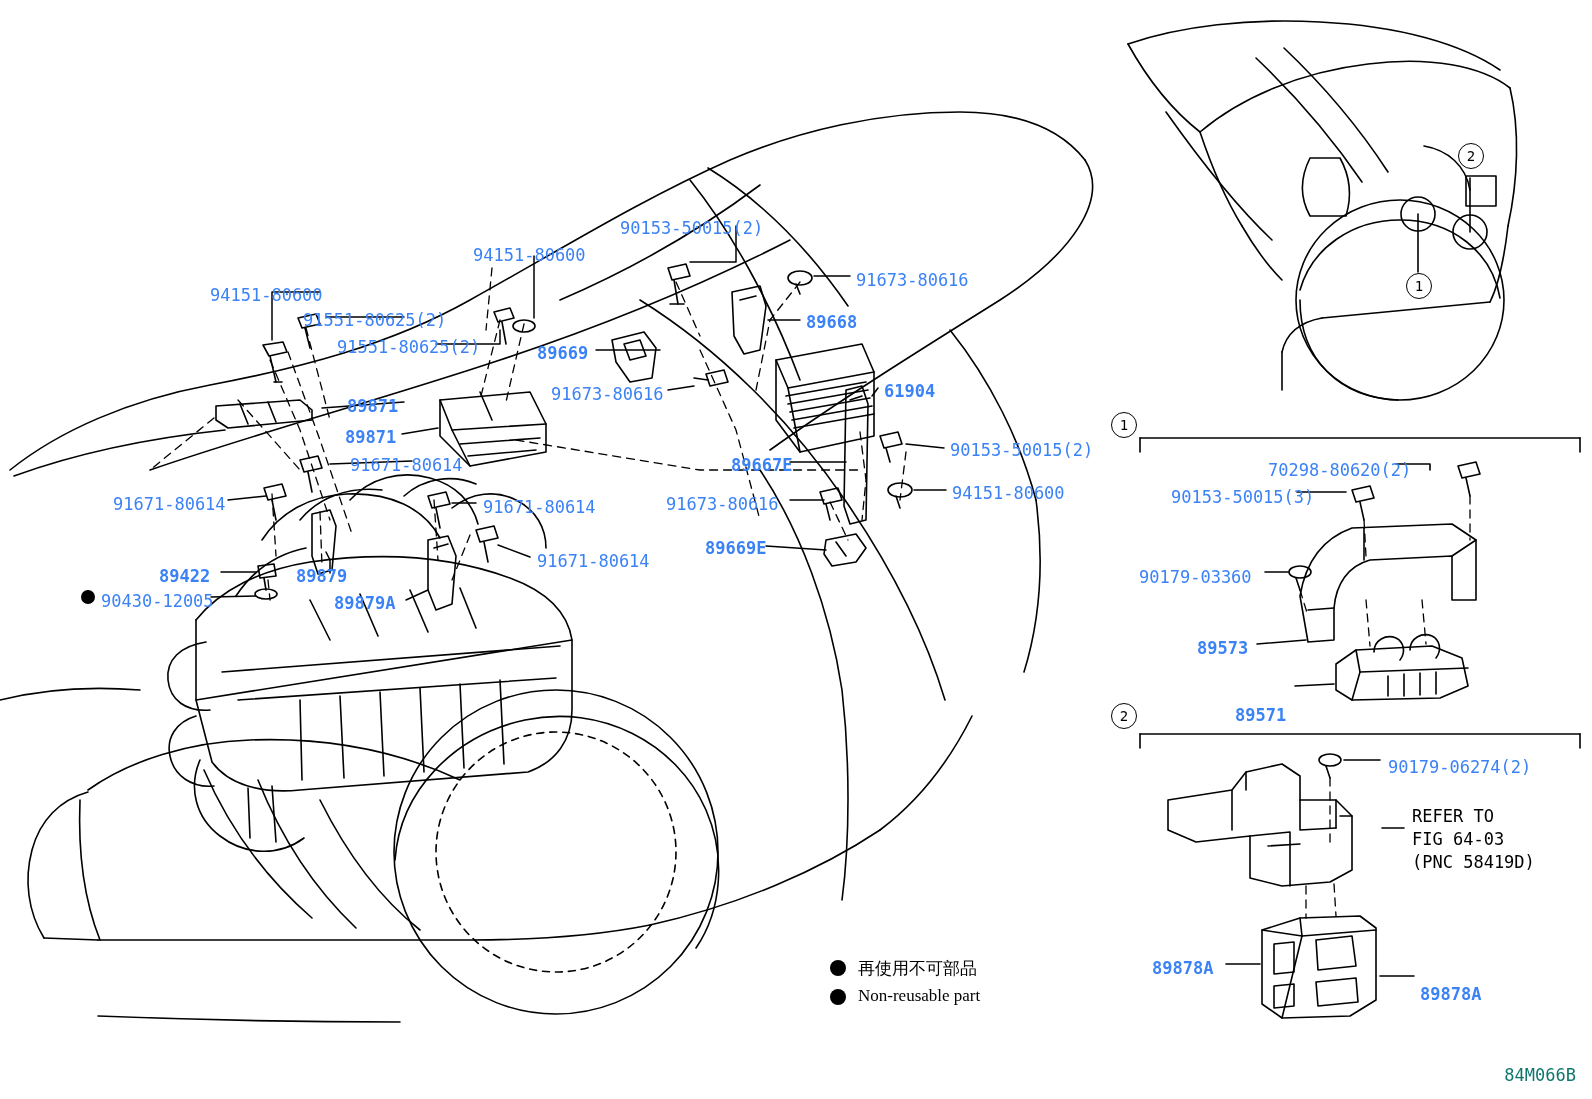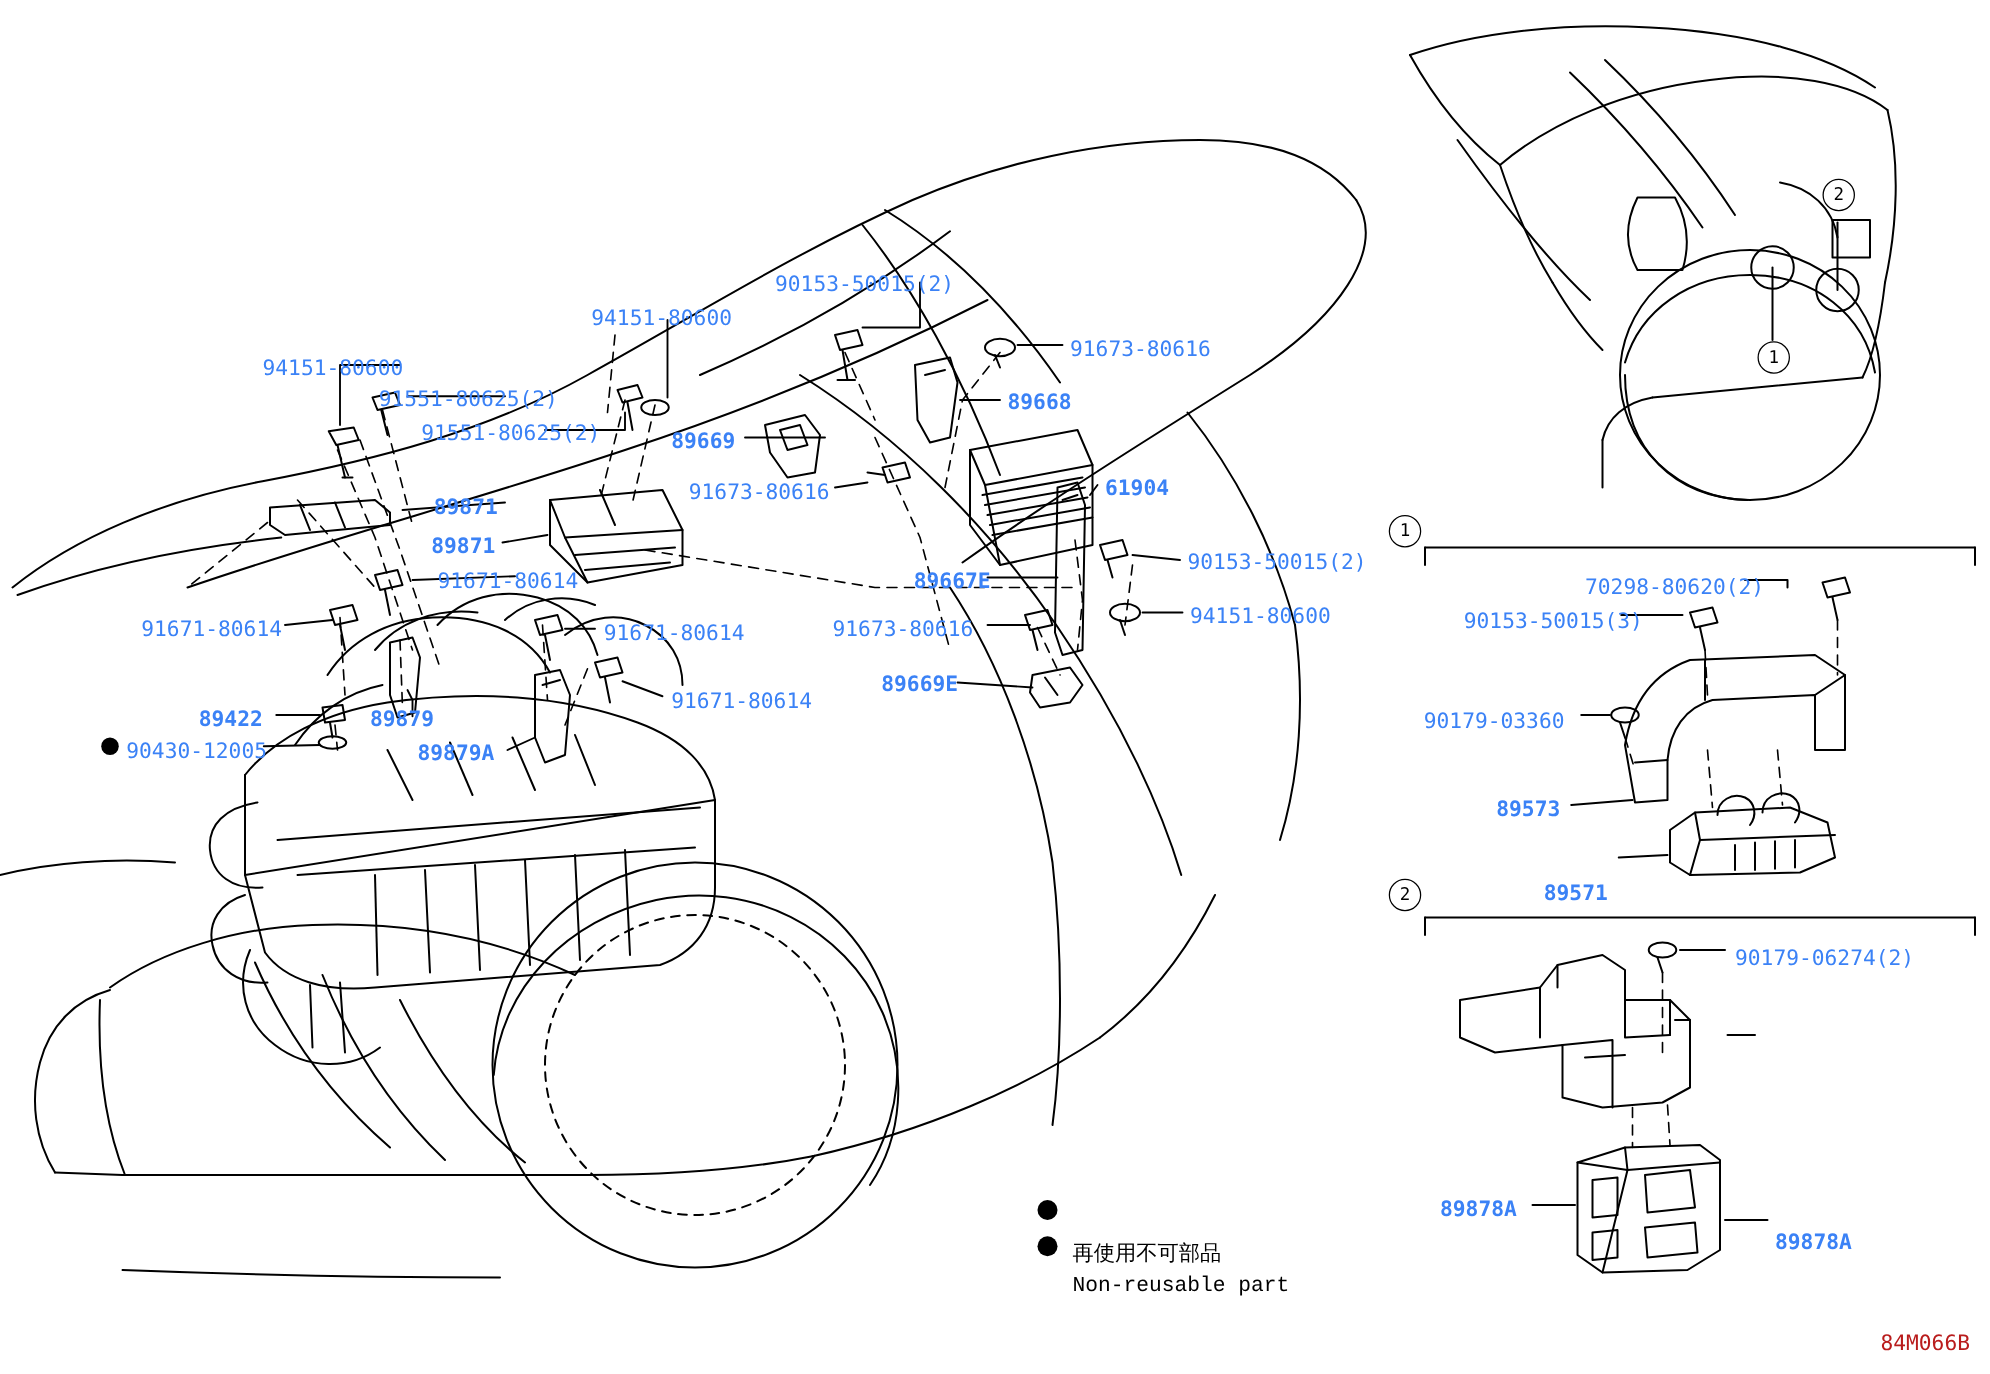--- a/index.html
+++ b/index.html
@@ -29,33 +29,32 @@
     font-size: 17px;
     letter-spacing: 0px;
     color: #3b82f6;
     white-space: nowrap;
   }
   .lbl.b {
     font-weight: bold;
   }
   .legend-text {
     position: absolute;
-    font-family: Liberation Mono, monospace;
+    font-family: Liberation Serif, serif;
     font-size: 17px;
     color: #000;
     white-space: nowrap;
-    margin-top: 34px;
   }
   .figcode {
     position: absolute;
     right: 16px;
     bottom: 14px;
     font-family: "DejaVu Sans Mono", monospace;
     font-size: 17px;
-    color: #b91c1c;
+    color: #0f766e;
   }
   .circnum {
     position: absolute;
     width: 24px;
     height: 24px;
     border: 1.4px solid #000;
     border-radius: 50%;
     font-family: "DejaVu Sans Mono", monospace;
     font-size: 14px;
     line-height: 24px;
@@ -425,20 +424,25 @@
   <div class="lbl" style="left:1268px; top:460px;">70298-80620(2)</div>
   <div class="lbl" style="left:1171px; top:487px;">90153-50015(3)</div>
   <div class="lbl" style="left:1139px; top:567px;">90179-03360</div>
   <div class="lbl b" style="left:1197px; top:638px;">89573</div>
   <div class="lbl b" style="left:1235px; top:680px;margin-top:25px;">89571</div>
 
   <div class="lbl" style="left:1388px; top:757px;">90179-06274(2)</div>
   <div class="lbl b" style="left:1152px; top:958px;">89878A</div>
   <div class="lbl b" style="left:1420px; top:984px;">89878A</div>
 
+  <div class="refblock" style="left:1412px; top:805px;">
+    <div>REFER TO</div>
+    <div>FIG 64-03</div>
+    <div>(PNC 58419D)</div>
+  </div>
 
   <div class="circnum" style="left:1406px; top:273px;">1</div>
   <div class="circnum" style="left:1458px; top:143px;">2</div>
   <div class="circnum" style="left:1111px; top:412px;">1</div>
   <div class="circnum" style="left:1111px; top:703px;">2</div>
 
   <div class="legend-text" style="left:858px; top:957px;">再使用不可部品</div>
   <div class="legend-text" style="left:858px; top:986px;">Non-reusable part</div>
 
   <div class="figcode">84M066B</div>

